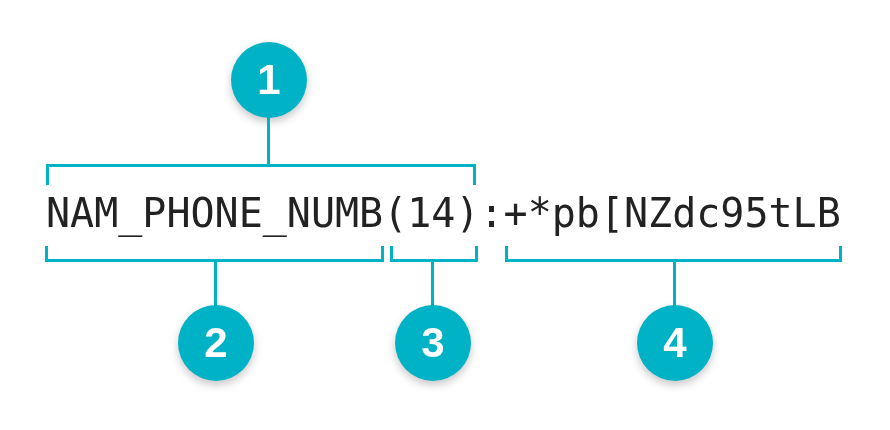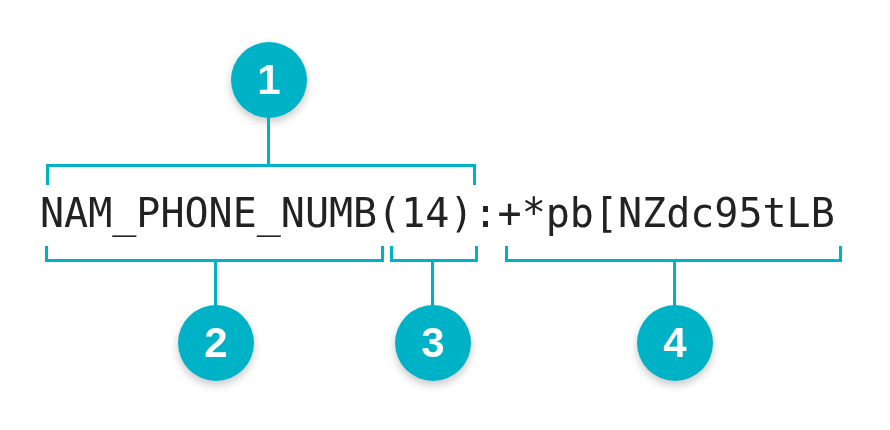--- a/index.html
+++ b/index.html
@@ -9,21 +9,21 @@
   }
   * { margin: 0; padding: 0; box-sizing: border-box; }
   html, body { width: 890px; height: 430px; background: #ffffff; overflow: hidden; }
   body { font-family: "Liberation Sans", sans-serif; }
 
   .canvas { position: relative; width: 890px; height: 430px; background: #ffffff; }
 
   
   .code {
     position: absolute;
-    left: 40px;
+    left: 46px;
     top: 193px;
     font-family: "DejaVu Sans Mono", "Liberation Mono", monospace;
     font-size: 40px;
     line-height: 40px;
     letter-spacing: 0;
     color: var(--code-text, #222222);
     white-space: pre;
   }
 
   

